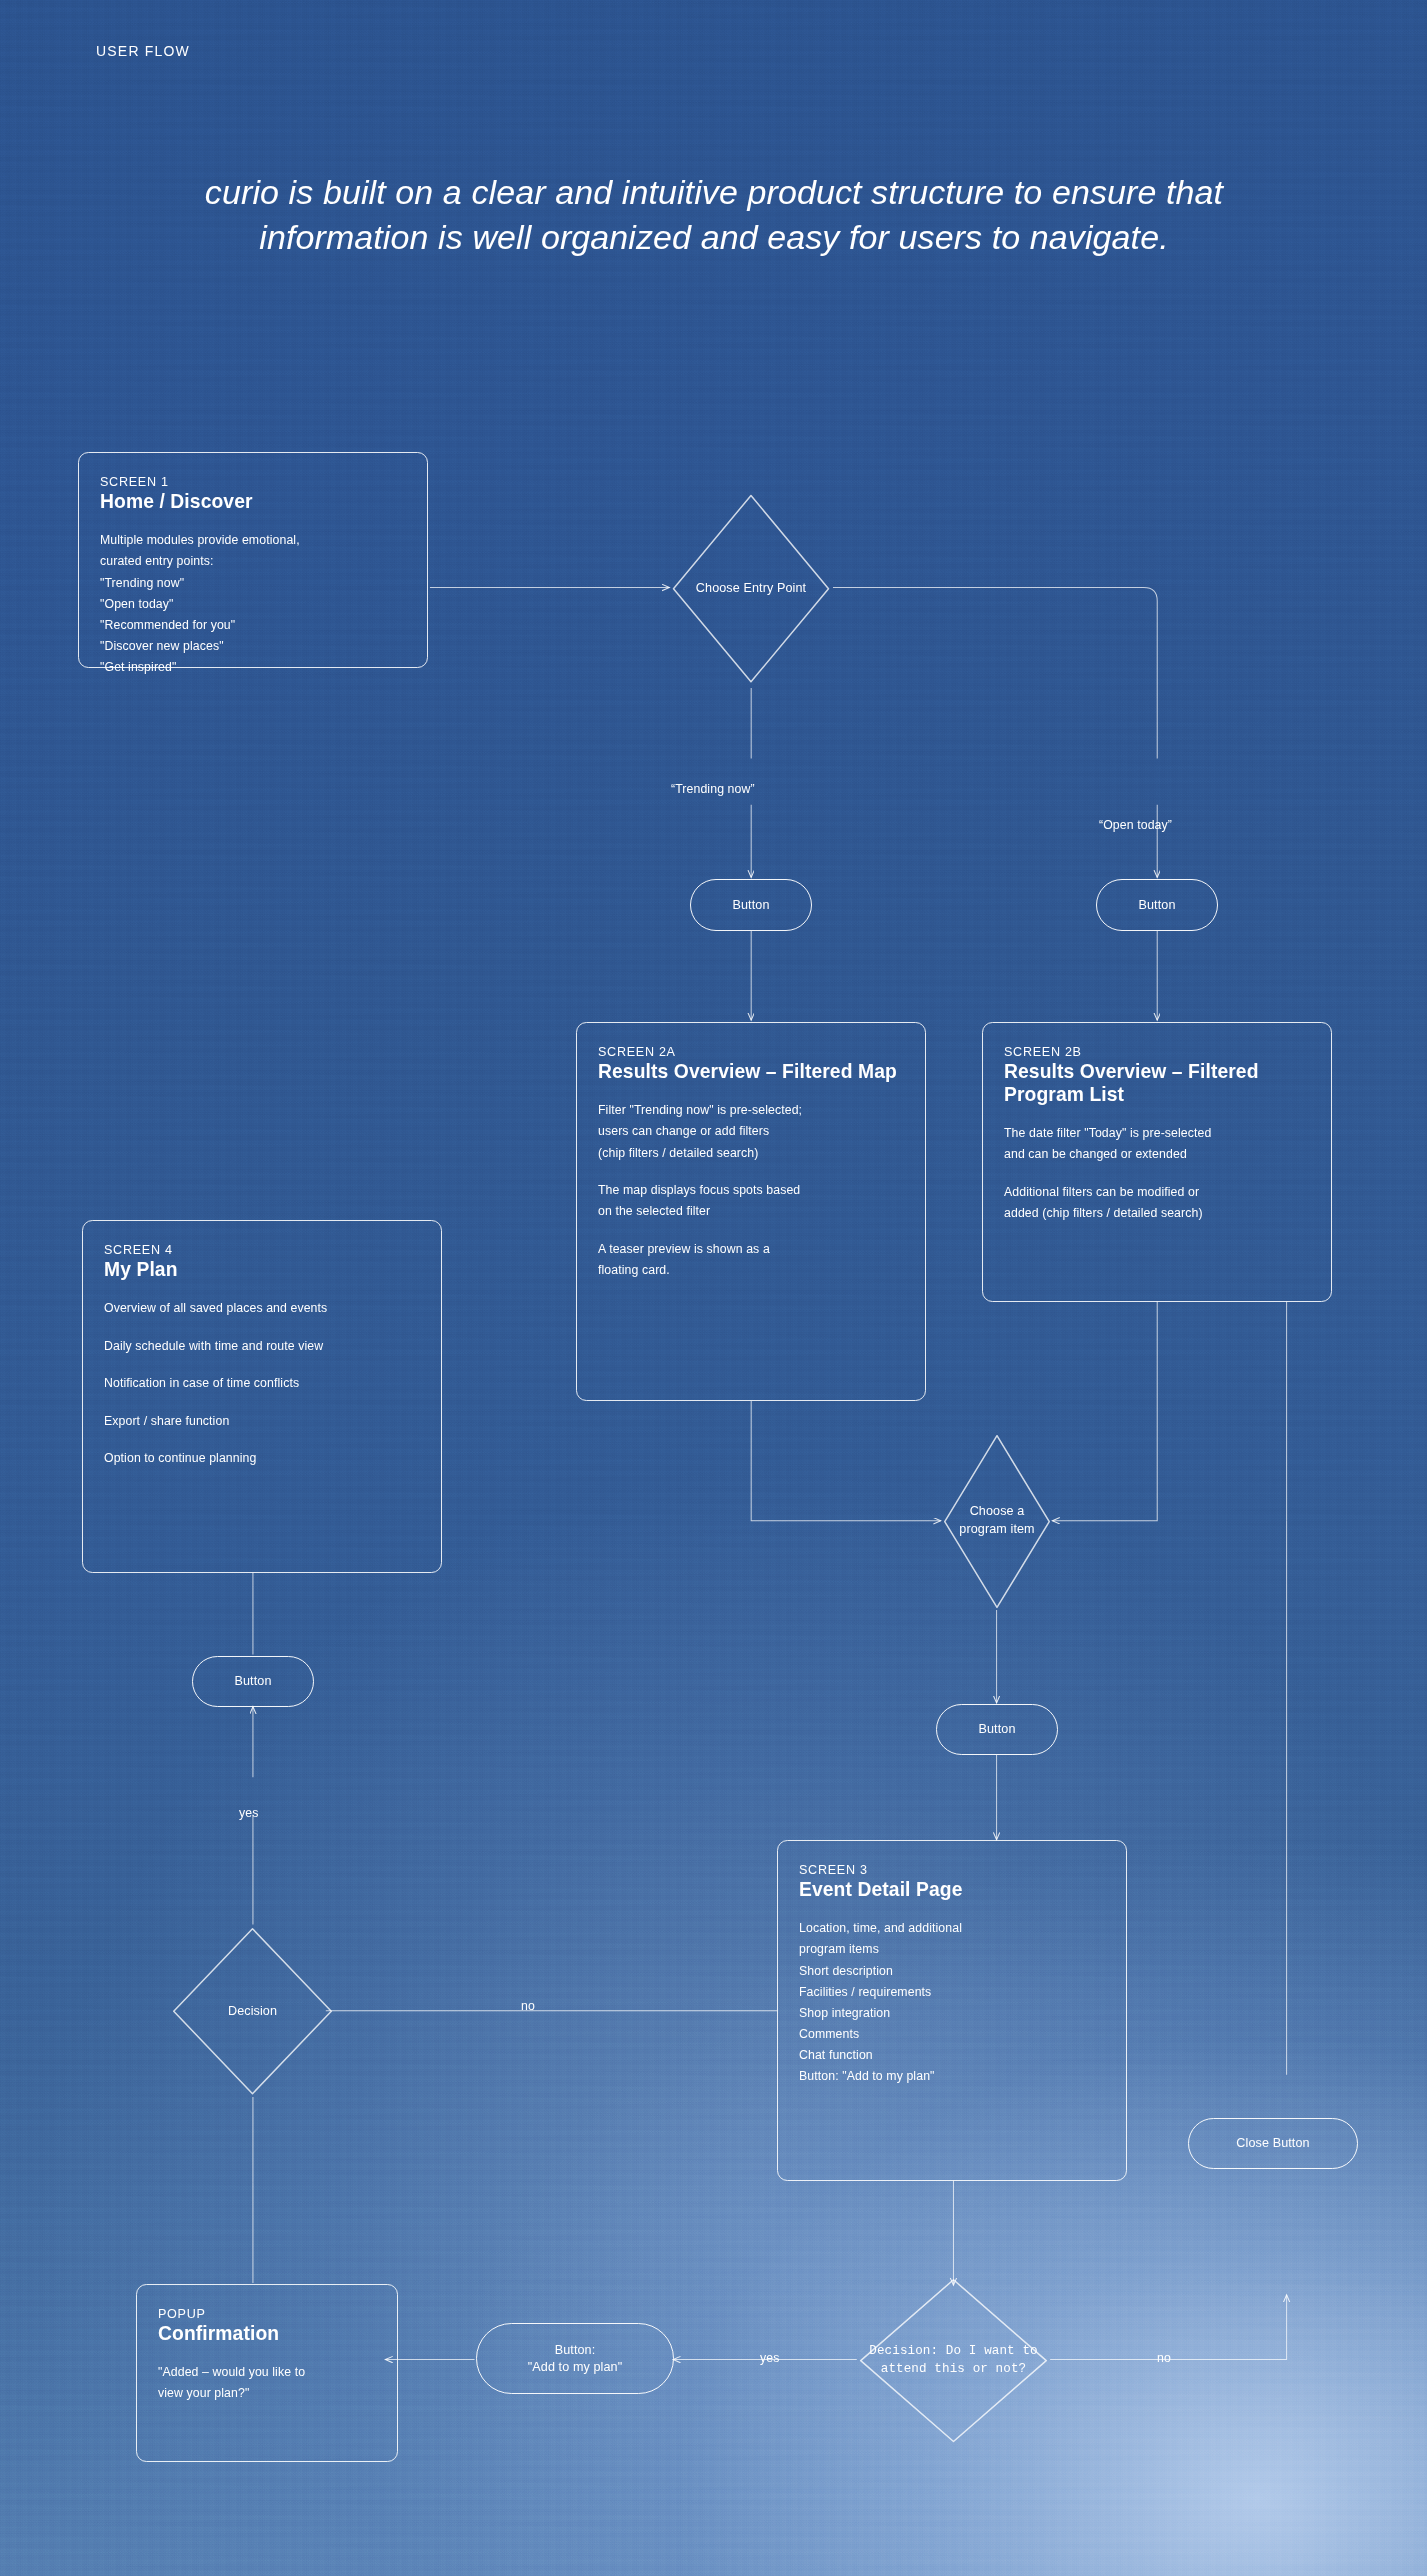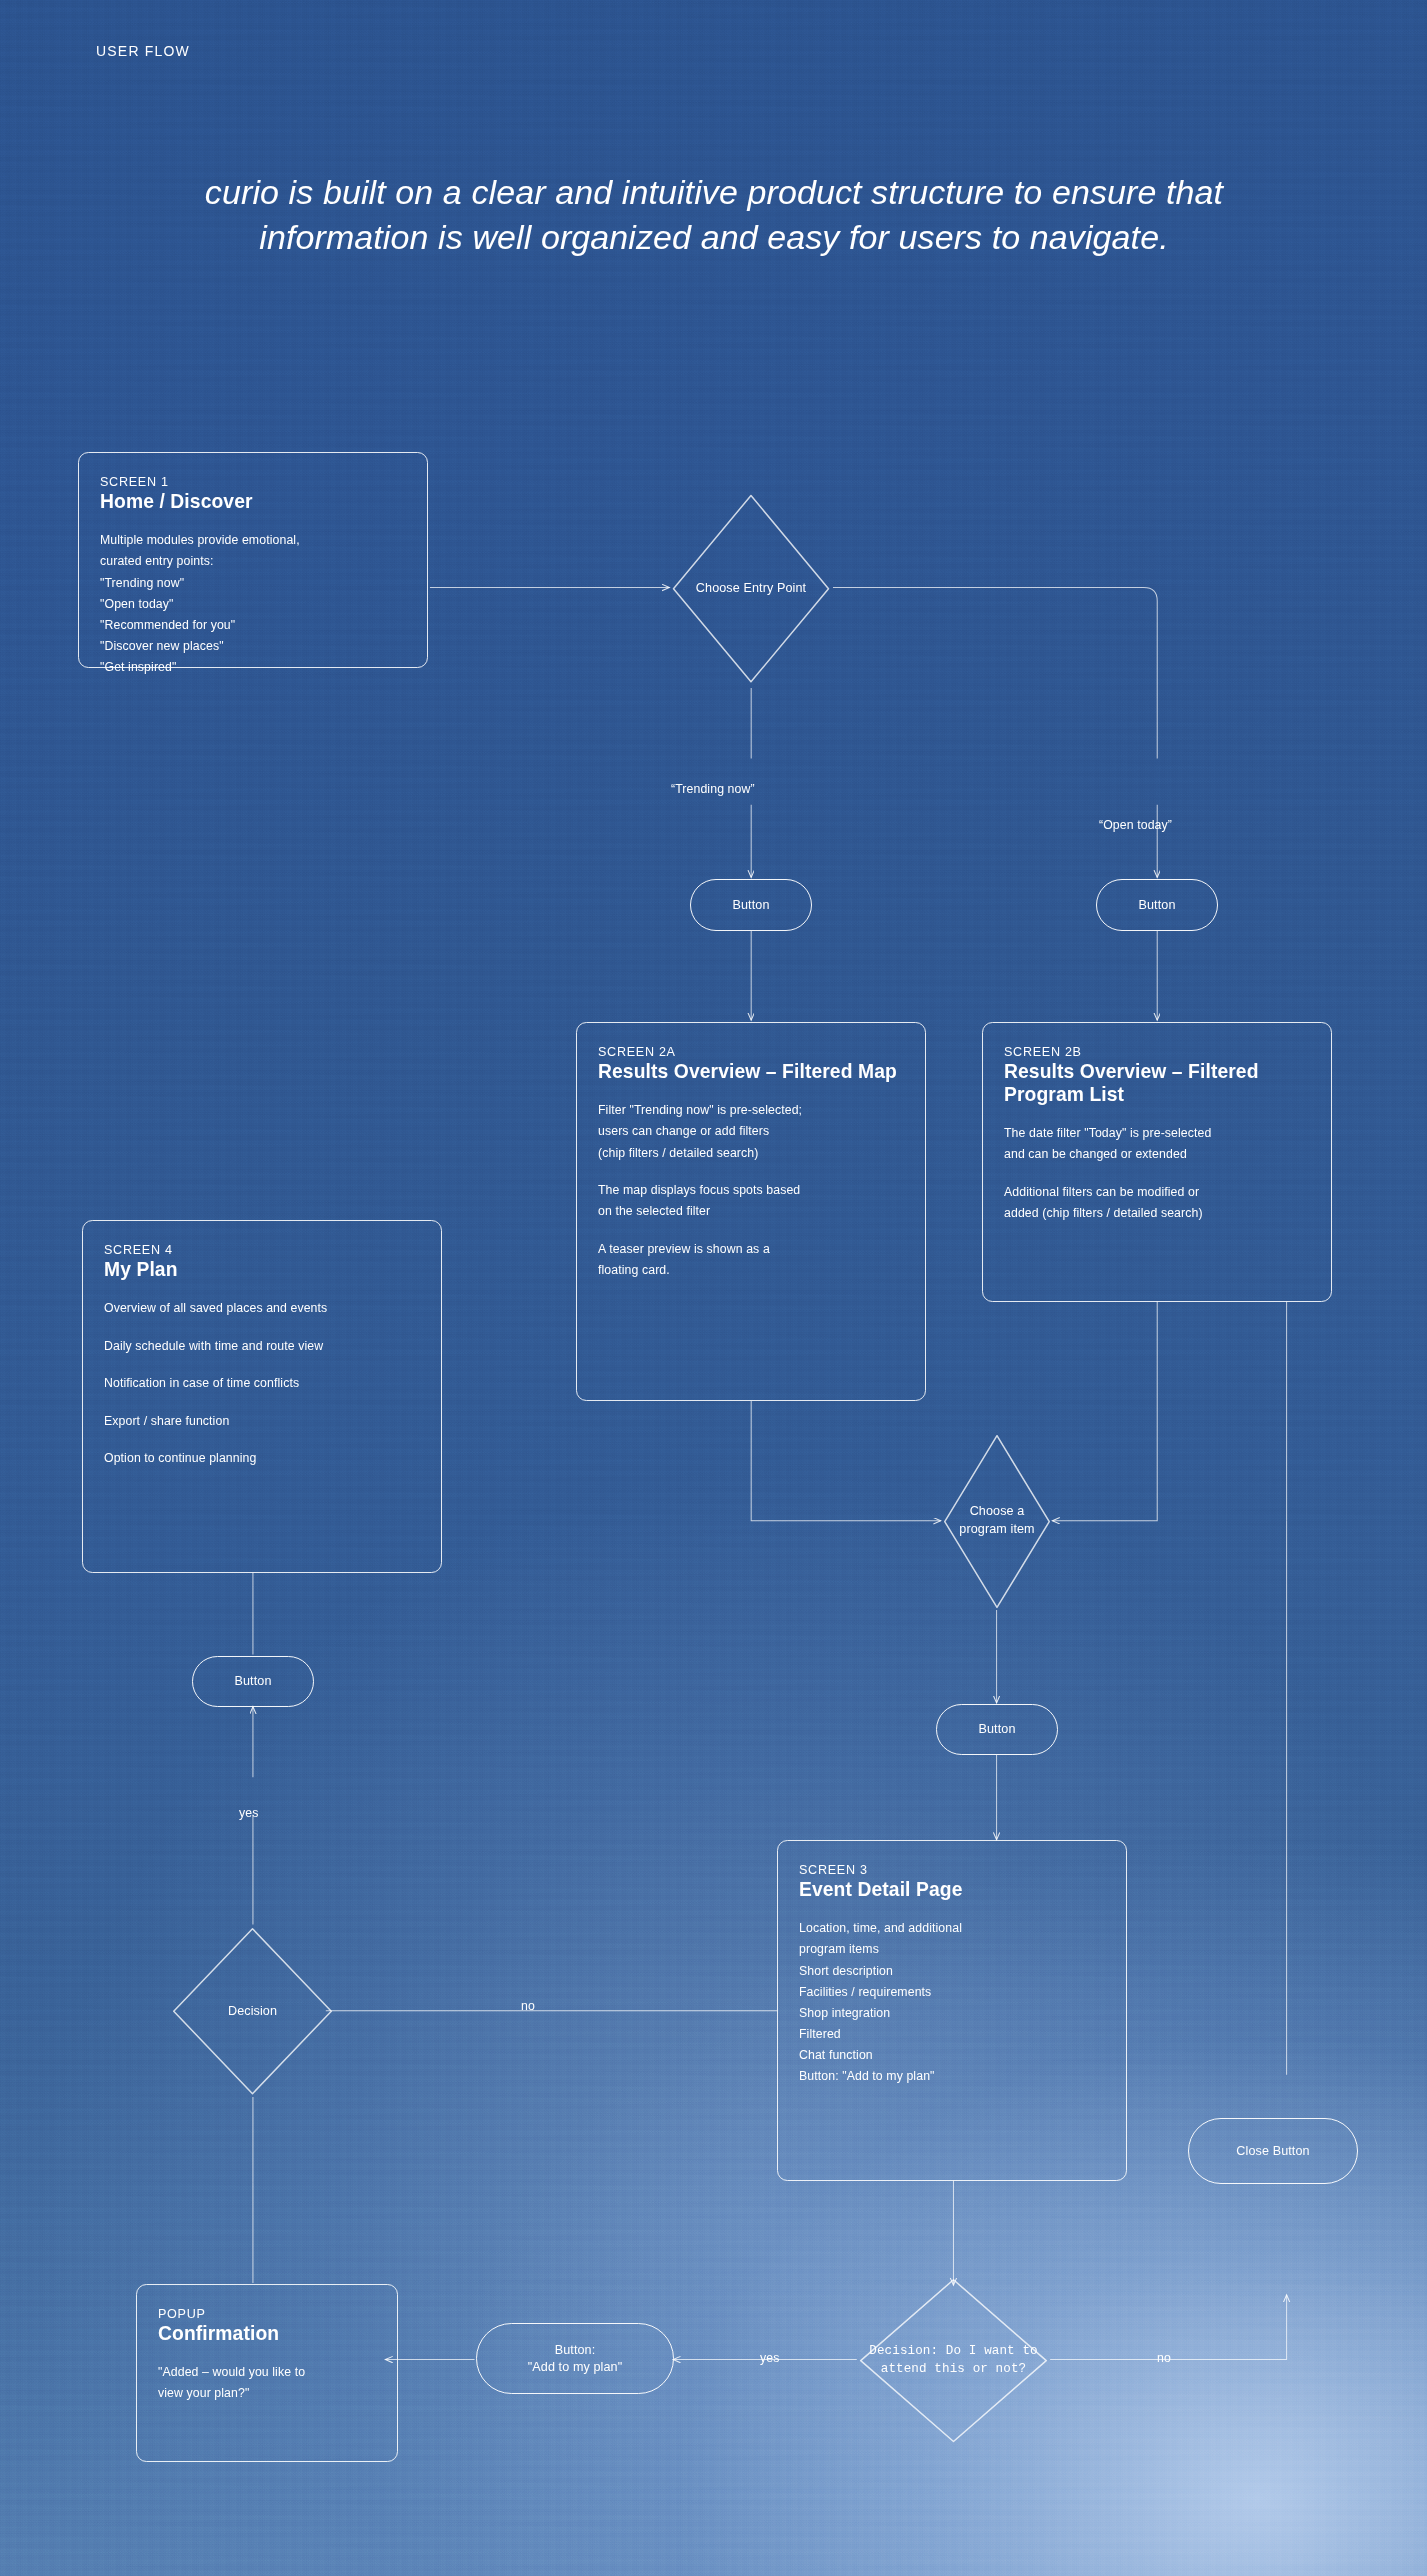--- a/index.html
+++ b/index.html
@@ -308,27 +308,27 @@
 
   <div class="card" style="left:777px; top:1840px; width:350px; height:341px;">
     <div class="kicker">SCREEN 3</div>
     <div class="title">Event Detail Page</div>
     <div class="body tight">
       <span class="line">Location, time, and additional</span>
       <span class="line">program items</span>
       <span class="line">Short description</span>
       <span class="line">Facilities / requirements</span>
       <span class="line">Shop integration</span>
-      <span class="line">Filtered</span>
+      <span class="line">Comments</span>
       <span class="line">Chat function</span>
       <span class="line">Button: "Add to my plan"</span>
     </div>
   </div>
 
-  <div class="pill" style="left:1188px; top:2118px; width:170px; height:66px;">
+  <div class="pill" style="left:1188px; top:2118px; width:170px; height:51px;">
     <span>Close Button</span>
   </div>
 
   <div class="card" style="left:136px; top:2284px; width:262px; height:178px;">
     <div class="kicker">POPUP</div>
     <div class="title">Confirmation</div>
     <div class="body tight">
       <span class="line">"Added – would you like to</span>
       <span class="line">view your plan?"</span>
     </div>

